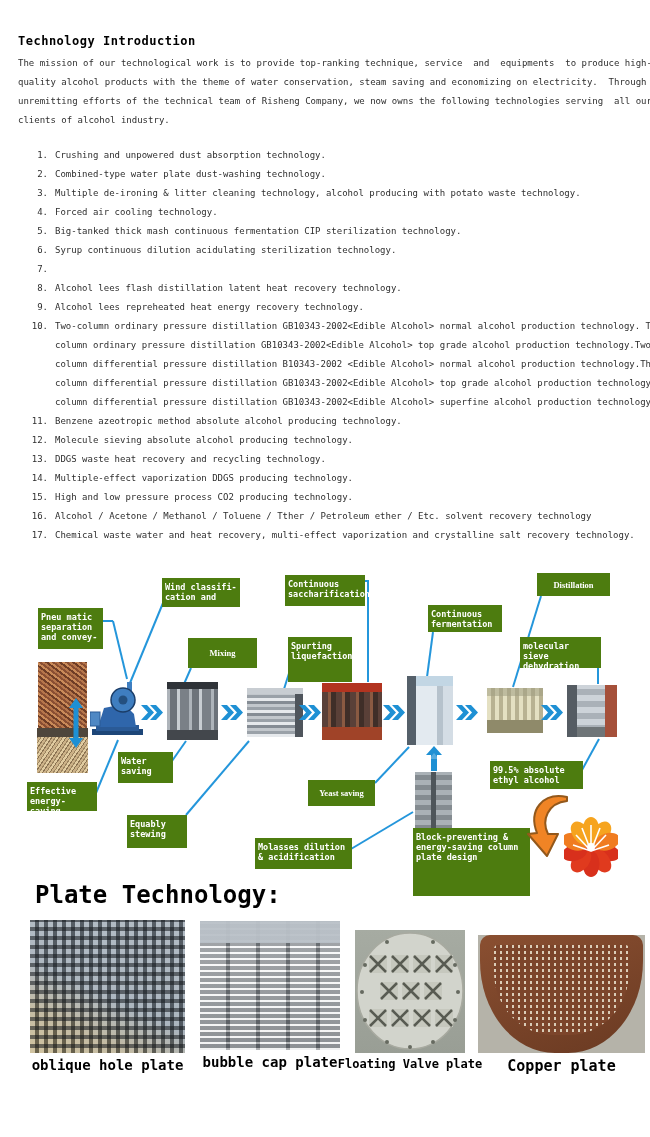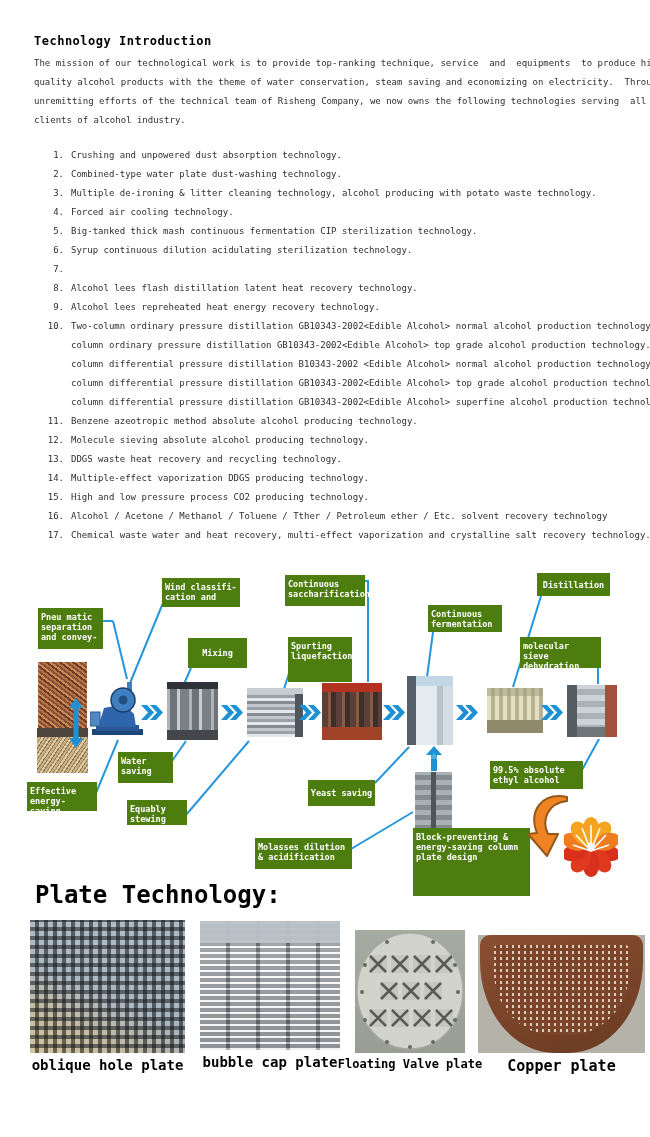--- a/index.html
+++ b/index.html
@@ -1,30 +1,30 @@
 <!DOCTYPE html>
 <html><head>
 <meta charset="utf-8">
 <style>
   html,body{margin:0;padding:0;background:#fff;}
   .page{position:relative;width:650px;height:1137px;background:#fff;overflow:hidden;
         font-family:"DejaVu Sans Mono",monospace;color:#2e2e2e;}
-  .text-col{padding:34px 0 0 34px;}
+  .text-col{padding:34px 0 0 18px;}
   .doc-title{font-size:12px;line-height:14px;font-weight:bold;color:#000;letter-spacing:.5px;margin:0;}
   .intro-body{font-size:9px;line-height:19px;white-space:pre;margin:6px 0 0 0;}
   .tech-list{margin:16px 0 0 0;}
   .tech-item{display:flex;font-size:9px;line-height:19px;}
   .tech-num{flex:0 0 30px;text-align:right;margin-right:7px;white-space:pre;}
   .tech-text{white-space:pre;}
 
   
   .flow{position:relative;width:650px;height:315px;margin-top:20px;}
   .fbox{position:absolute;background:#4d7c0f;color:#fff;font-weight:bold;font-size:8.5px;
         line-height:10px;padding:4px 3px;white-space:pre-line;box-sizing:border-box;}
-  .fbox.center{display:flex;align-items:center;justify-content:center;text-align:center;padding:2px;}
+  .fbox.center{display:flex;align-items:center;justify-content:center;text-align:center;padding:2px;font-family:Liberation Serif, serif;}
   .photo{position:absolute;}
   .ph-chips{background:repeating-linear-gradient(37deg,#8a4f33 0 2px,#b5754a 2px 4px,#6f3d26 4px 6px,#c98a58 6px 8px);}
   .ph-grain{background:linear-gradient(#4e463c 0 9px,rgba(0,0,0,0) 9px),
             repeating-linear-gradient(124deg,#cbb187 0 2px,#9c8460 2px 3px,#e0cba0 3px 5px,#8a7252 5px 6px);}
   .ph-tanks{background:linear-gradient(#2f3338 0 7px,rgba(0,0,0,0) 7px),
             linear-gradient(rgba(0,0,0,0) 82%,#43474c 82%),
             repeating-linear-gradient(90deg,#aeb4ba 0 3px,#6d737a 3px 10px,#c8cdd2 10px 13px,#7a8087 13px 22px);}
   .ph-piping{background:linear-gradient(#c8cdd2 0 6px,rgba(0,0,0,0) 6px),
              linear-gradient(90deg,rgba(0,0,0,0) 86%,#4f555c 86%),
              repeating-linear-gradient(0deg,#e6e9ec 0 3px,#9aa1a8 3px 6px,#c2c7cc 6px 9px,#858c94 9px 12px);}
@@ -251,31 +251,31 @@
 
     <div class="fbox" style="left:162px;top:13px;width:78px;height:29px">Wind classifi-
 cation and</div>
     <div class="fbox" style="left:38px;top:43px;width:65px;height:41px">Pneu matic
 separation
 and convey-</div>
     <div class="fbox" style="left:285px;top:10px;width:80px;height:31px">Continuous
 saccharification</div>
     <div class="fbox" style="left:288px;top:72px;width:64px;height:45px">Spurting
 liquefaction</div>
-    <div class="fbox center" style="left:188px;top:73px;width:59px;height:30px">Mixing</div>
+    <div class="fbox center" style="left:188px;top:73px;width:69px;height:30px">Mixing</div>
     <div class="fbox" style="left:428px;top:40px;width:74px;height:27px">Continuous
 fermentation</div>
     <div class="fbox center" style="left:537px;top:8px;width:73px;height:23px">Distillation</div>
     <div class="fbox" style="left:520px;top:72px;width:81px;height:31px">molecular sieve
 dehydration</div>
     <div class="fbox" style="left:118px;top:187px;width:55px;height:31px">Water
 saving</div>
     <div class="fbox" style="left:27px;top:217px;width:70px;height:29px">Effective
 energy-saving</div>
-    <div class="fbox" style="left:127px;top:235px;width:60px;height:25px">Equably
+    <div class="fbox" style="left:127px;top:250px;width:60px;height:33px">Equably
 stewing</div>
     <div class="fbox center" style="left:308px;top:215px;width:67px;height:26px">Yeast saving</div>
     <div class="fbox" style="left:490px;top:196px;width:93px;height:28px">99.5% absolute
 ethyl alcohol</div>
     <div class="fbox" style="left:255px;top:273px;width:97px;height:31px">Molasses dilution
 &amp; acidification</div>
     <div class="fbox" style="left:413px;top:263px;width:117px;height:68px">Block-preventing &amp;
 energy-saving column
 plate design</div>
 

